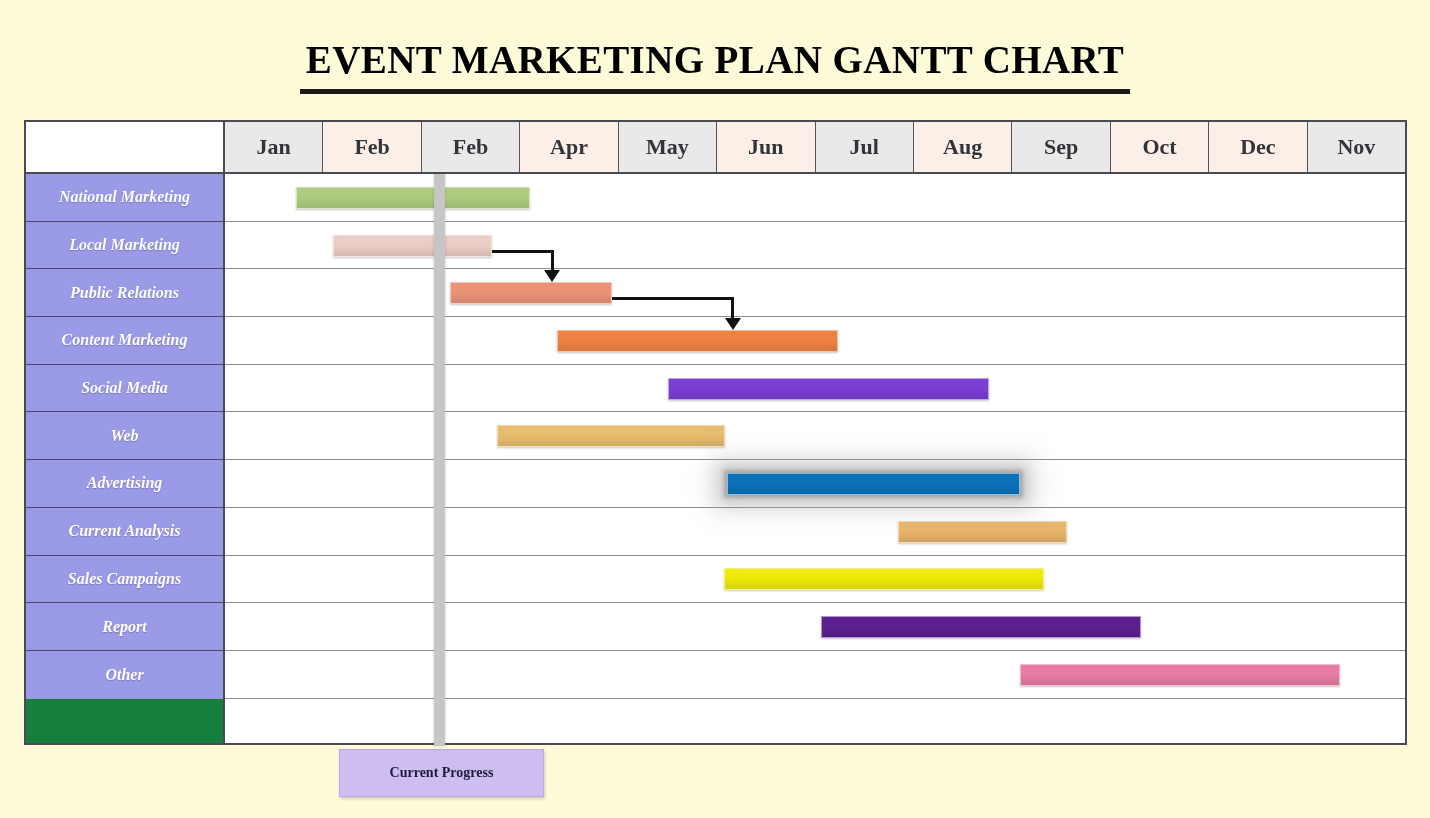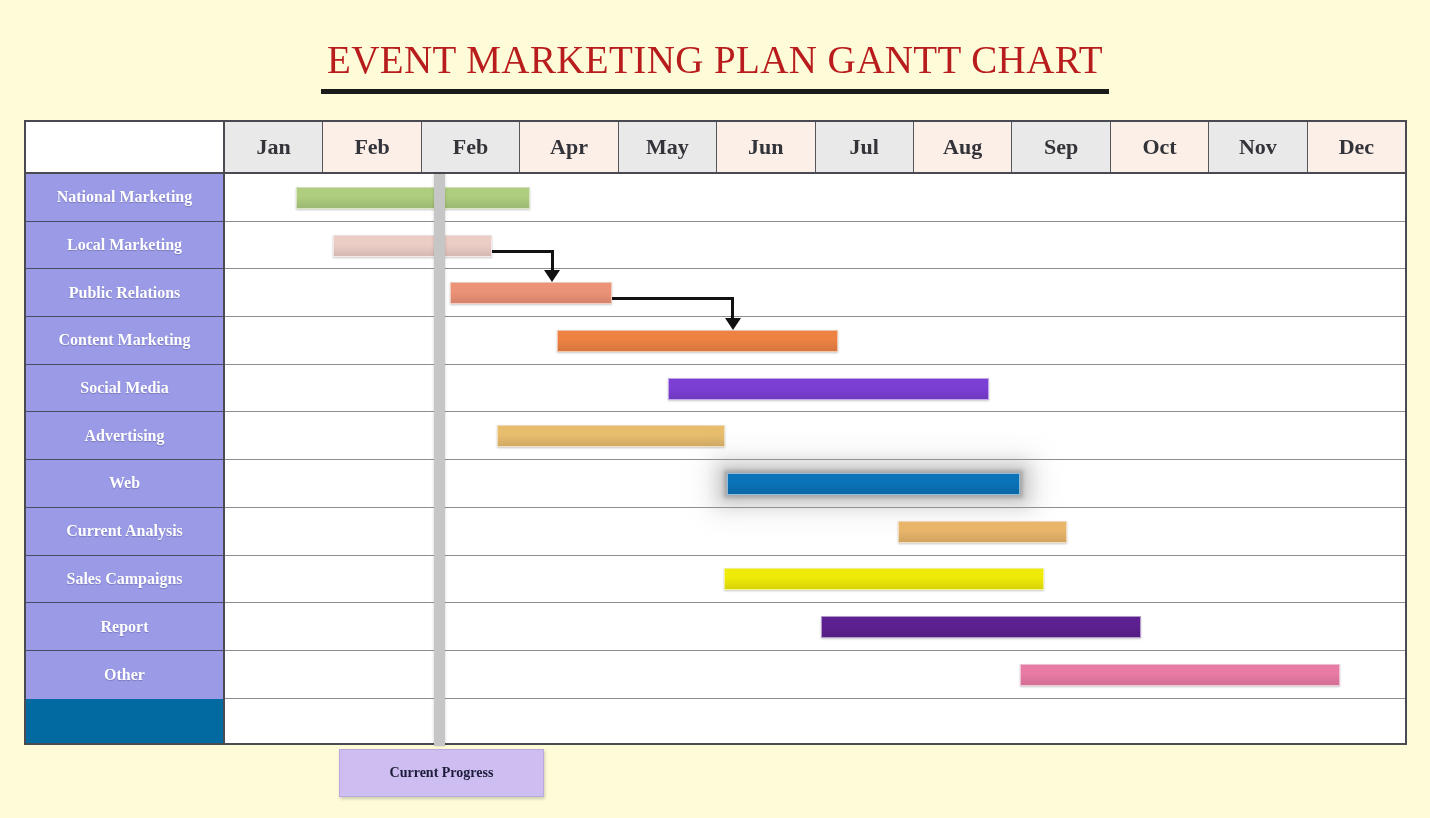--- a/index.html
+++ b/index.html
@@ -20,22 +20,22 @@
   #title-block {
     position: absolute;
     left: 0;
     top: 40px;
     width: 1430px;
     text-align: center;
   }
   #chart-title {
     display: inline-block;
     font-size: 39px;
-    font-weight: normal;
-    color: #b91c1c;
+    font-weight: bold;
+    color: #000000;
     letter-spacing: 0.4px;
     line-height: 1.05;
     padding: 0 6px 8px 6px;
     border-bottom: 5px solid #1a1a1a;
     white-space: nowrap;
   }
 
   
   #gantt-frame {
     position: absolute;
@@ -90,21 +90,22 @@
     bottom: 0;
   }
   #label-col {
     position: absolute;
     left: 0;
     top: 0;
     width: 199px;
     height: 100%;
     border-right: 2px solid #4a4a52;
     box-sizing: border-box;
-    background: #0369a1;
+    background: #15803d;
+    font-style: italic;
   }
   .task-label {
     height: 47.7px;
     display: flex;
     align-items: center;
     justify-content: center;
     color: #ffffff;
     font-size: 16px;
     font-weight: bold;
     background: #9a9ae6;
@@ -211,34 +212,34 @@
   <div class="month-head alt-a">Jan</div>
       <div class="month-head alt-b">Feb</div>
       <div class="month-head alt-a">Feb</div>
       <div class="month-head alt-b">Apr</div>
       <div class="month-head alt-a">May</div>
       <div class="month-head alt-b">Jun</div>
       <div class="month-head alt-a">Jul</div>
       <div class="month-head alt-b">Aug</div>
       <div class="month-head alt-a">Sep</div>
       <div class="month-head alt-b">Oct</div>
+      <div class="month-head alt-b">Dec</div>
       <div class="month-head alt-a">Nov</div>
-      <div class="month-head alt-b">Dec</div>
     </div>
 
   <div id="body-area">
     <div id="label-col">
 
     <div class="task-label">National Marketing</div>
         <div class="task-label">Local Marketing</div>
         <div class="task-label">Public Relations</div>
         <div class="task-label">Content Marketing</div>
         <div class="task-label">Social Media</div>
+        <div class="task-label">Web</div>
         <div class="task-label">Advertising</div>
-        <div class="task-label">Web</div>
         <div class="task-label">Current Analysis</div>
         <div class="task-label">Sales Campaigns</div>
         <div class="task-label">Report</div>
         <div class="task-label">Other</div>
       </div>
     <div id="plot-area">
 
     <div class="grid-row" style="top: 0px;"></div>
         <div class="grid-row" style="top: 47.7px;"></div>
         <div class="grid-row" style="top: 95.4px;"></div>

